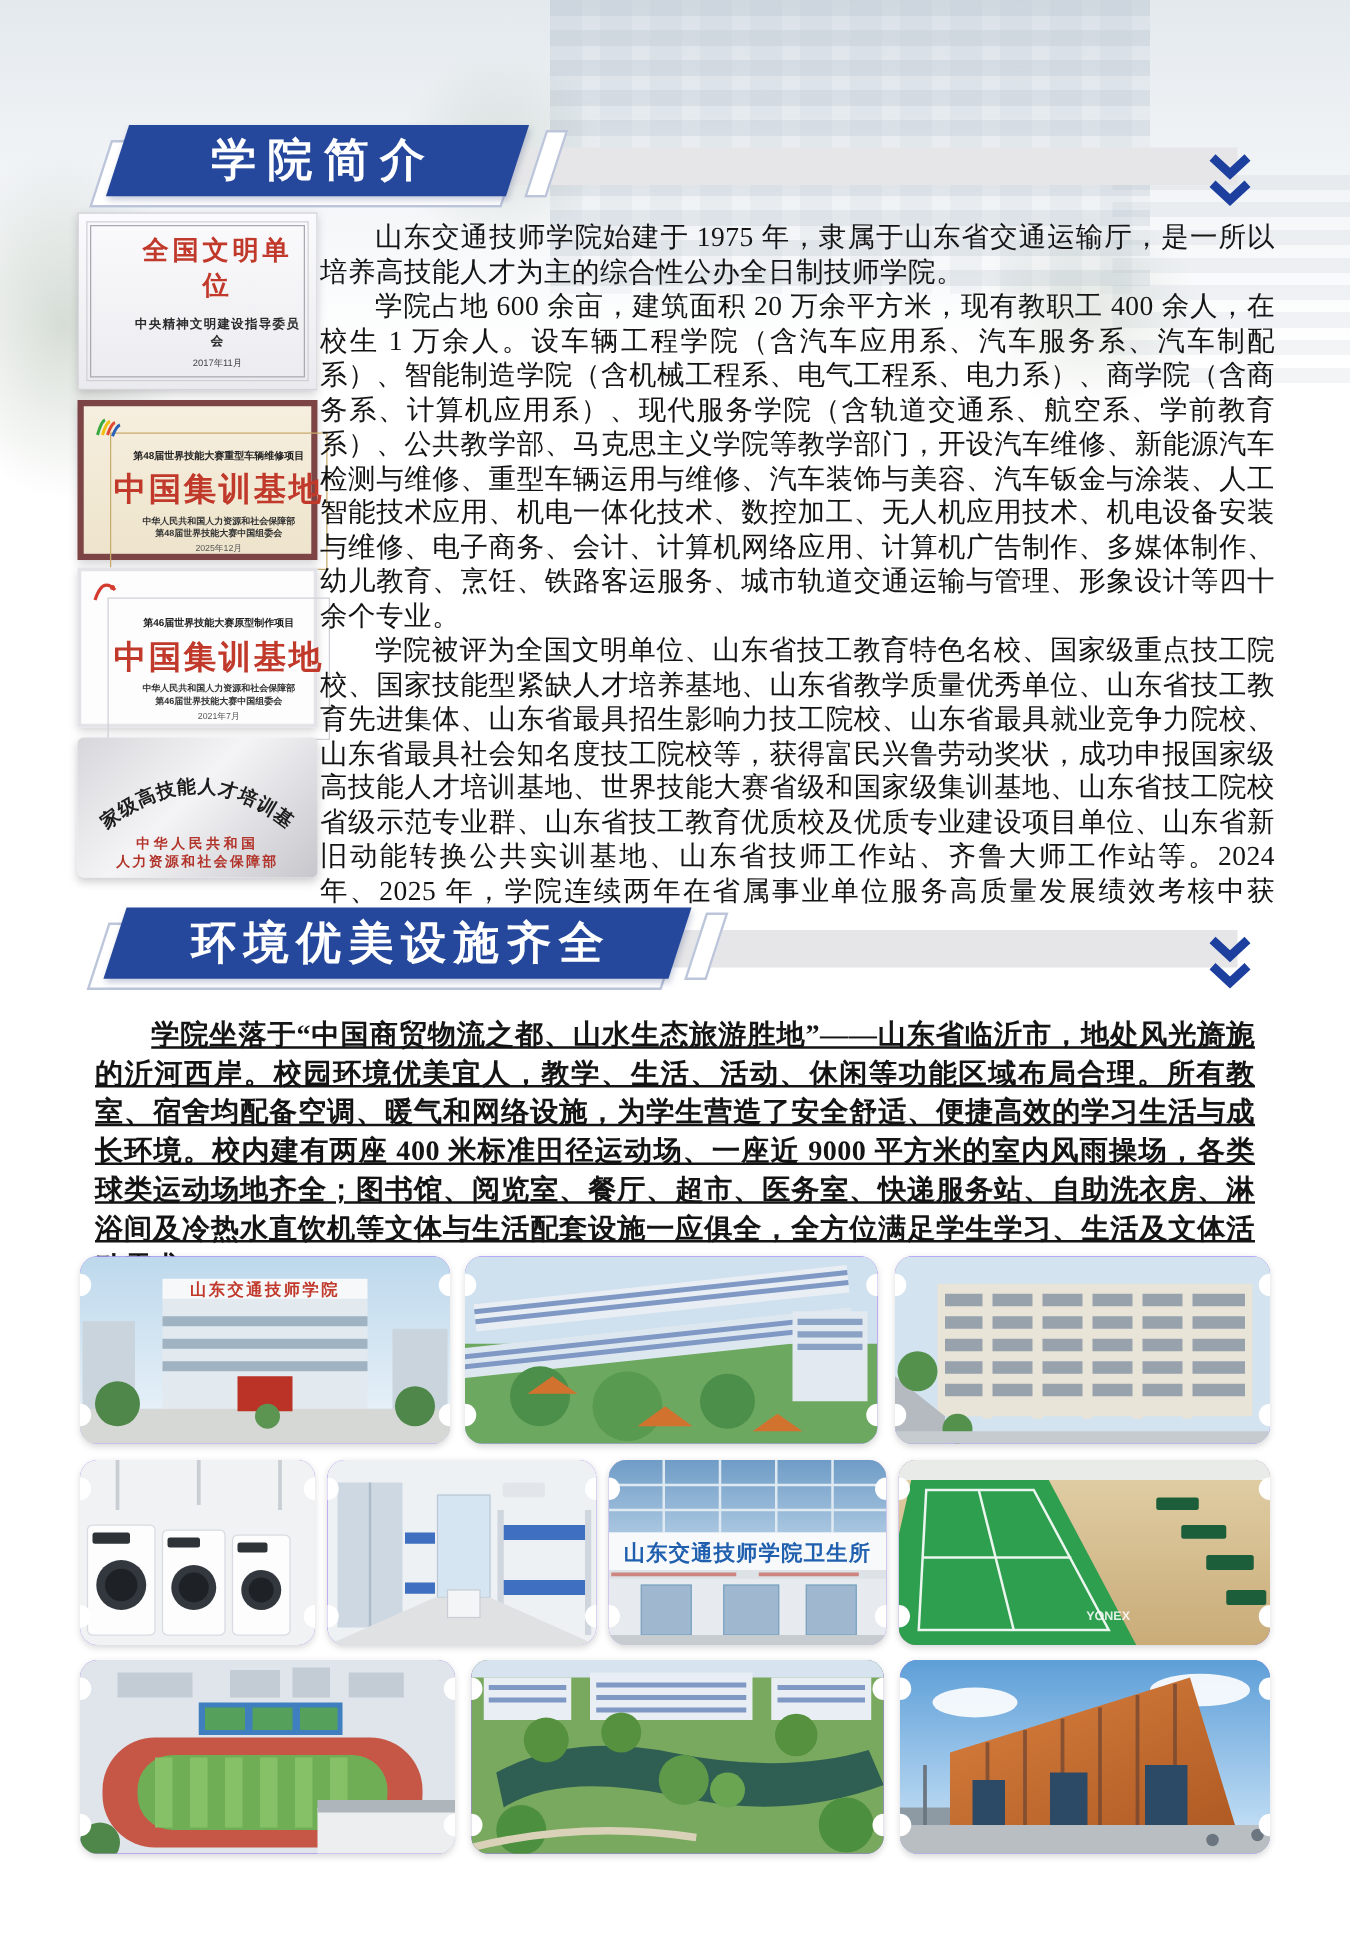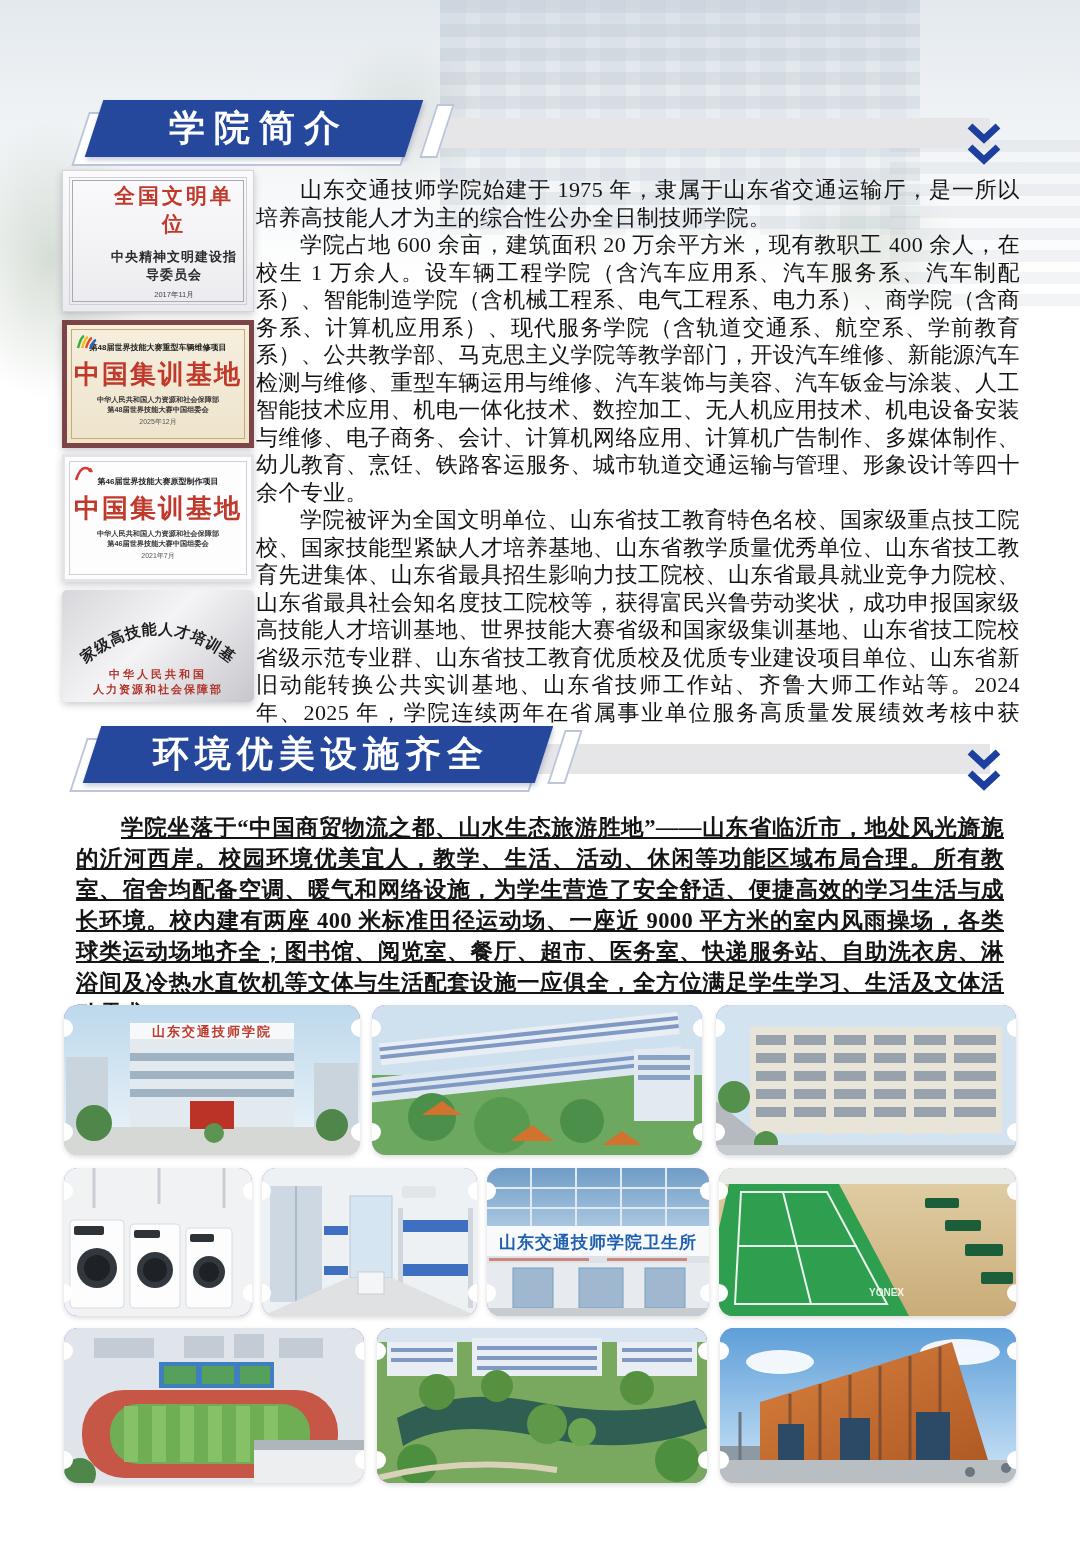--- a/index.html
+++ b/index.html
@@ -44,25 +44,25 @@
     box-shadow:0 3px 7px rgba(60,60,70,.25);text-align:center;
     font-family:"Liberation Sans",sans-serif;}
   .cert-inner{height:100%;box-sizing:border-box;display:flex;flex-direction:column;
     align-items:center;justify-content:center;padding-left:32px;}
   .cert1{top:170px;height:142px;background:linear-gradient(180deg,#fbfbfd,#ebebef);
     border:1px solid #d4d4da;}
   .cert1 .cert-inner{margin:9px;width:calc(100% - 18px);height:calc(100% - 18px);
     border:1px solid #a9a9b2;outline:1px solid #cfcfd6;outline-offset:2px;}
   .cert-title-red{color:#c0392b;font-weight:bold;font-size:21px;letter-spacing:3px;
     font-family:"Liberation Serif",serif;}
-  .cert-small{font-size:13px;color:#2b2b2b;font-weight:bold;margin-top:10px;letter-spacing:1px;}
+  .cert-small{font-size:10px;color:#2b2b2b;font-weight:bold;margin-top:10px;letter-spacing:1px;}
   .cert-date{font-size:7.5px;color:#444;margin-top:6px;}
   .cert2{top:320px;height:128px;background:linear-gradient(180deg,#f6efdf,#eee4cc);
     border:5px solid #7c4444;}
-  .cert2 .cert-inner,.cert3 .cert-inner{margin:4px;width:calc(100% - 8px);height:calc(100% - 8px);
+  .cert2 .cert-inner,.cert3 .cert-inner{margin:21px;width:calc(100% - 8px);height:calc(100% - 8px);
     border:1px solid #c9ab6e;padding:2px 3px;}
   .cert-proj{font-size:8px;color:#222;font-weight:bold;white-space:nowrap;}
   .cert-title-big{color:#c0392b;font-weight:bold;font-size:26px;letter-spacing:2px;margin:4px 0 3px;
     font-family:Liberation Sans, sans-serif;white-space:nowrap;}
   .cert-iss{font-size:7.2px;color:#333;font-weight:bold;line-height:10px;}
   .cert-d2{font-size:7px;color:#555;margin-top:2px;}
   .cert3{top:454px;height:128px;background:#fdfdfe;border:3px solid #e3e3e8;}
   .cert3 .cert-inner{border-color:#d0d0d6;}
   .ws-logo{position:absolute;top:8px;left:8px;}
   .cert4{top:590px;height:112px;border:none;border-radius:5px;

